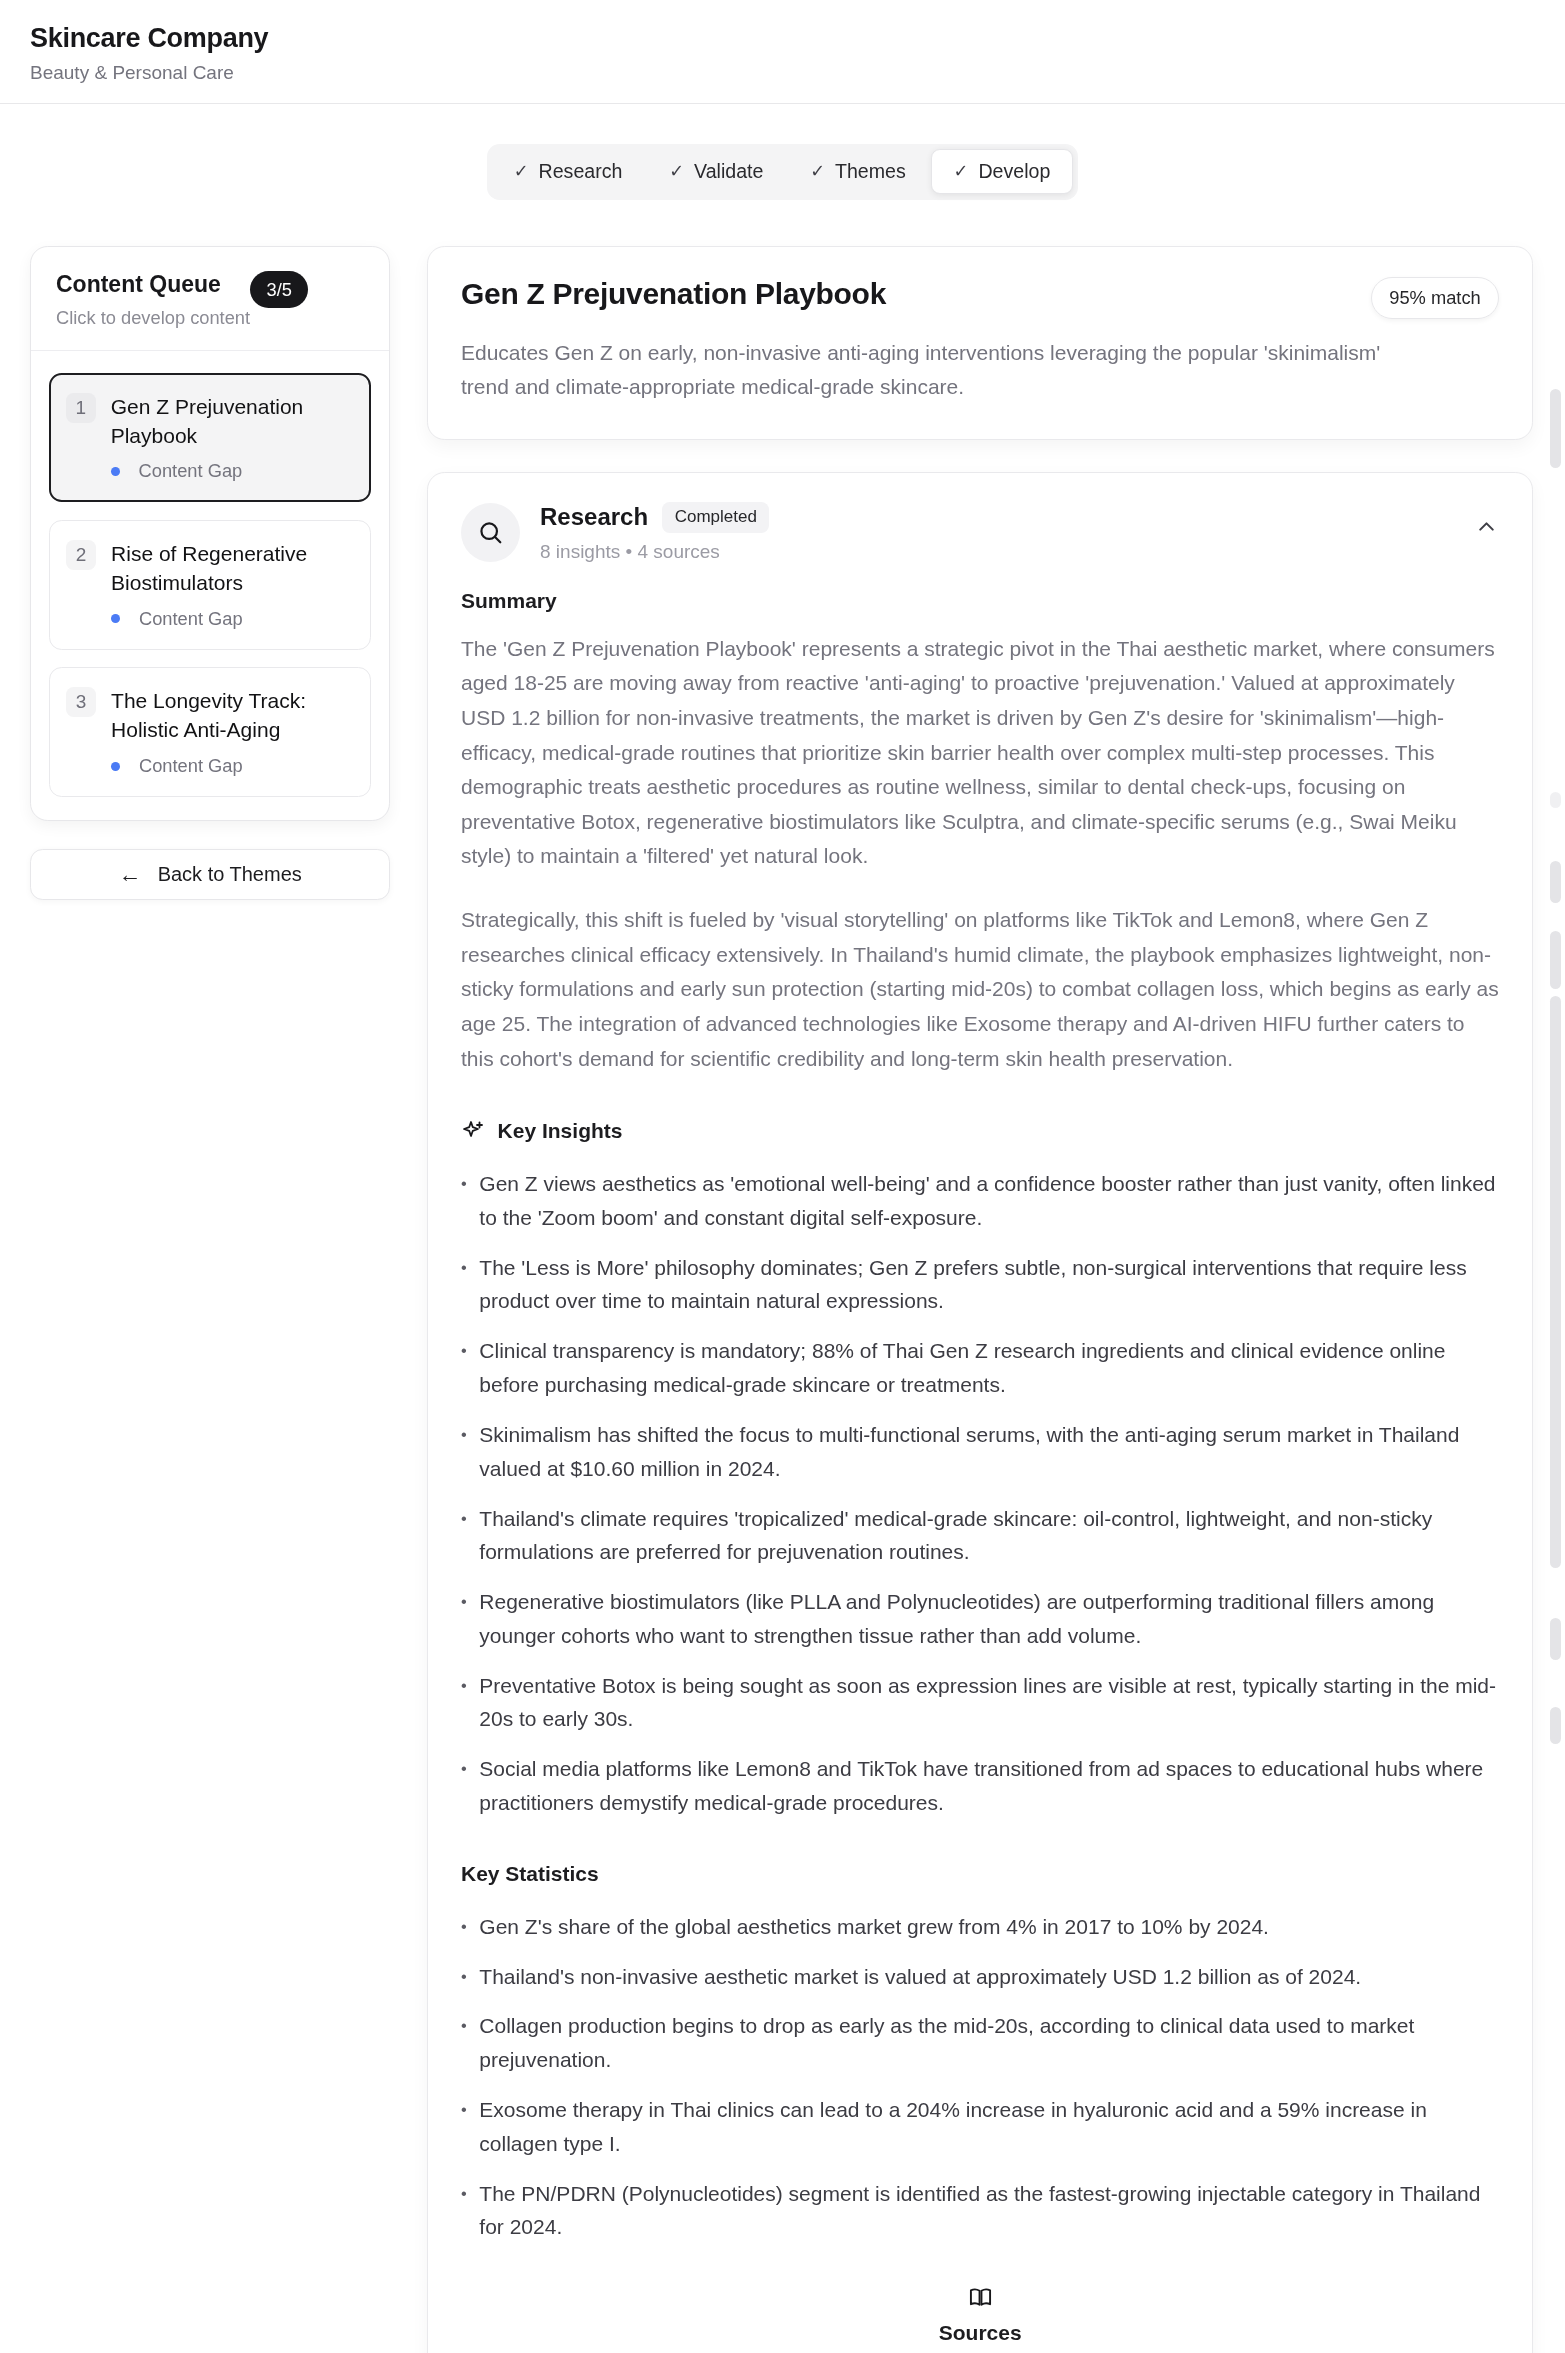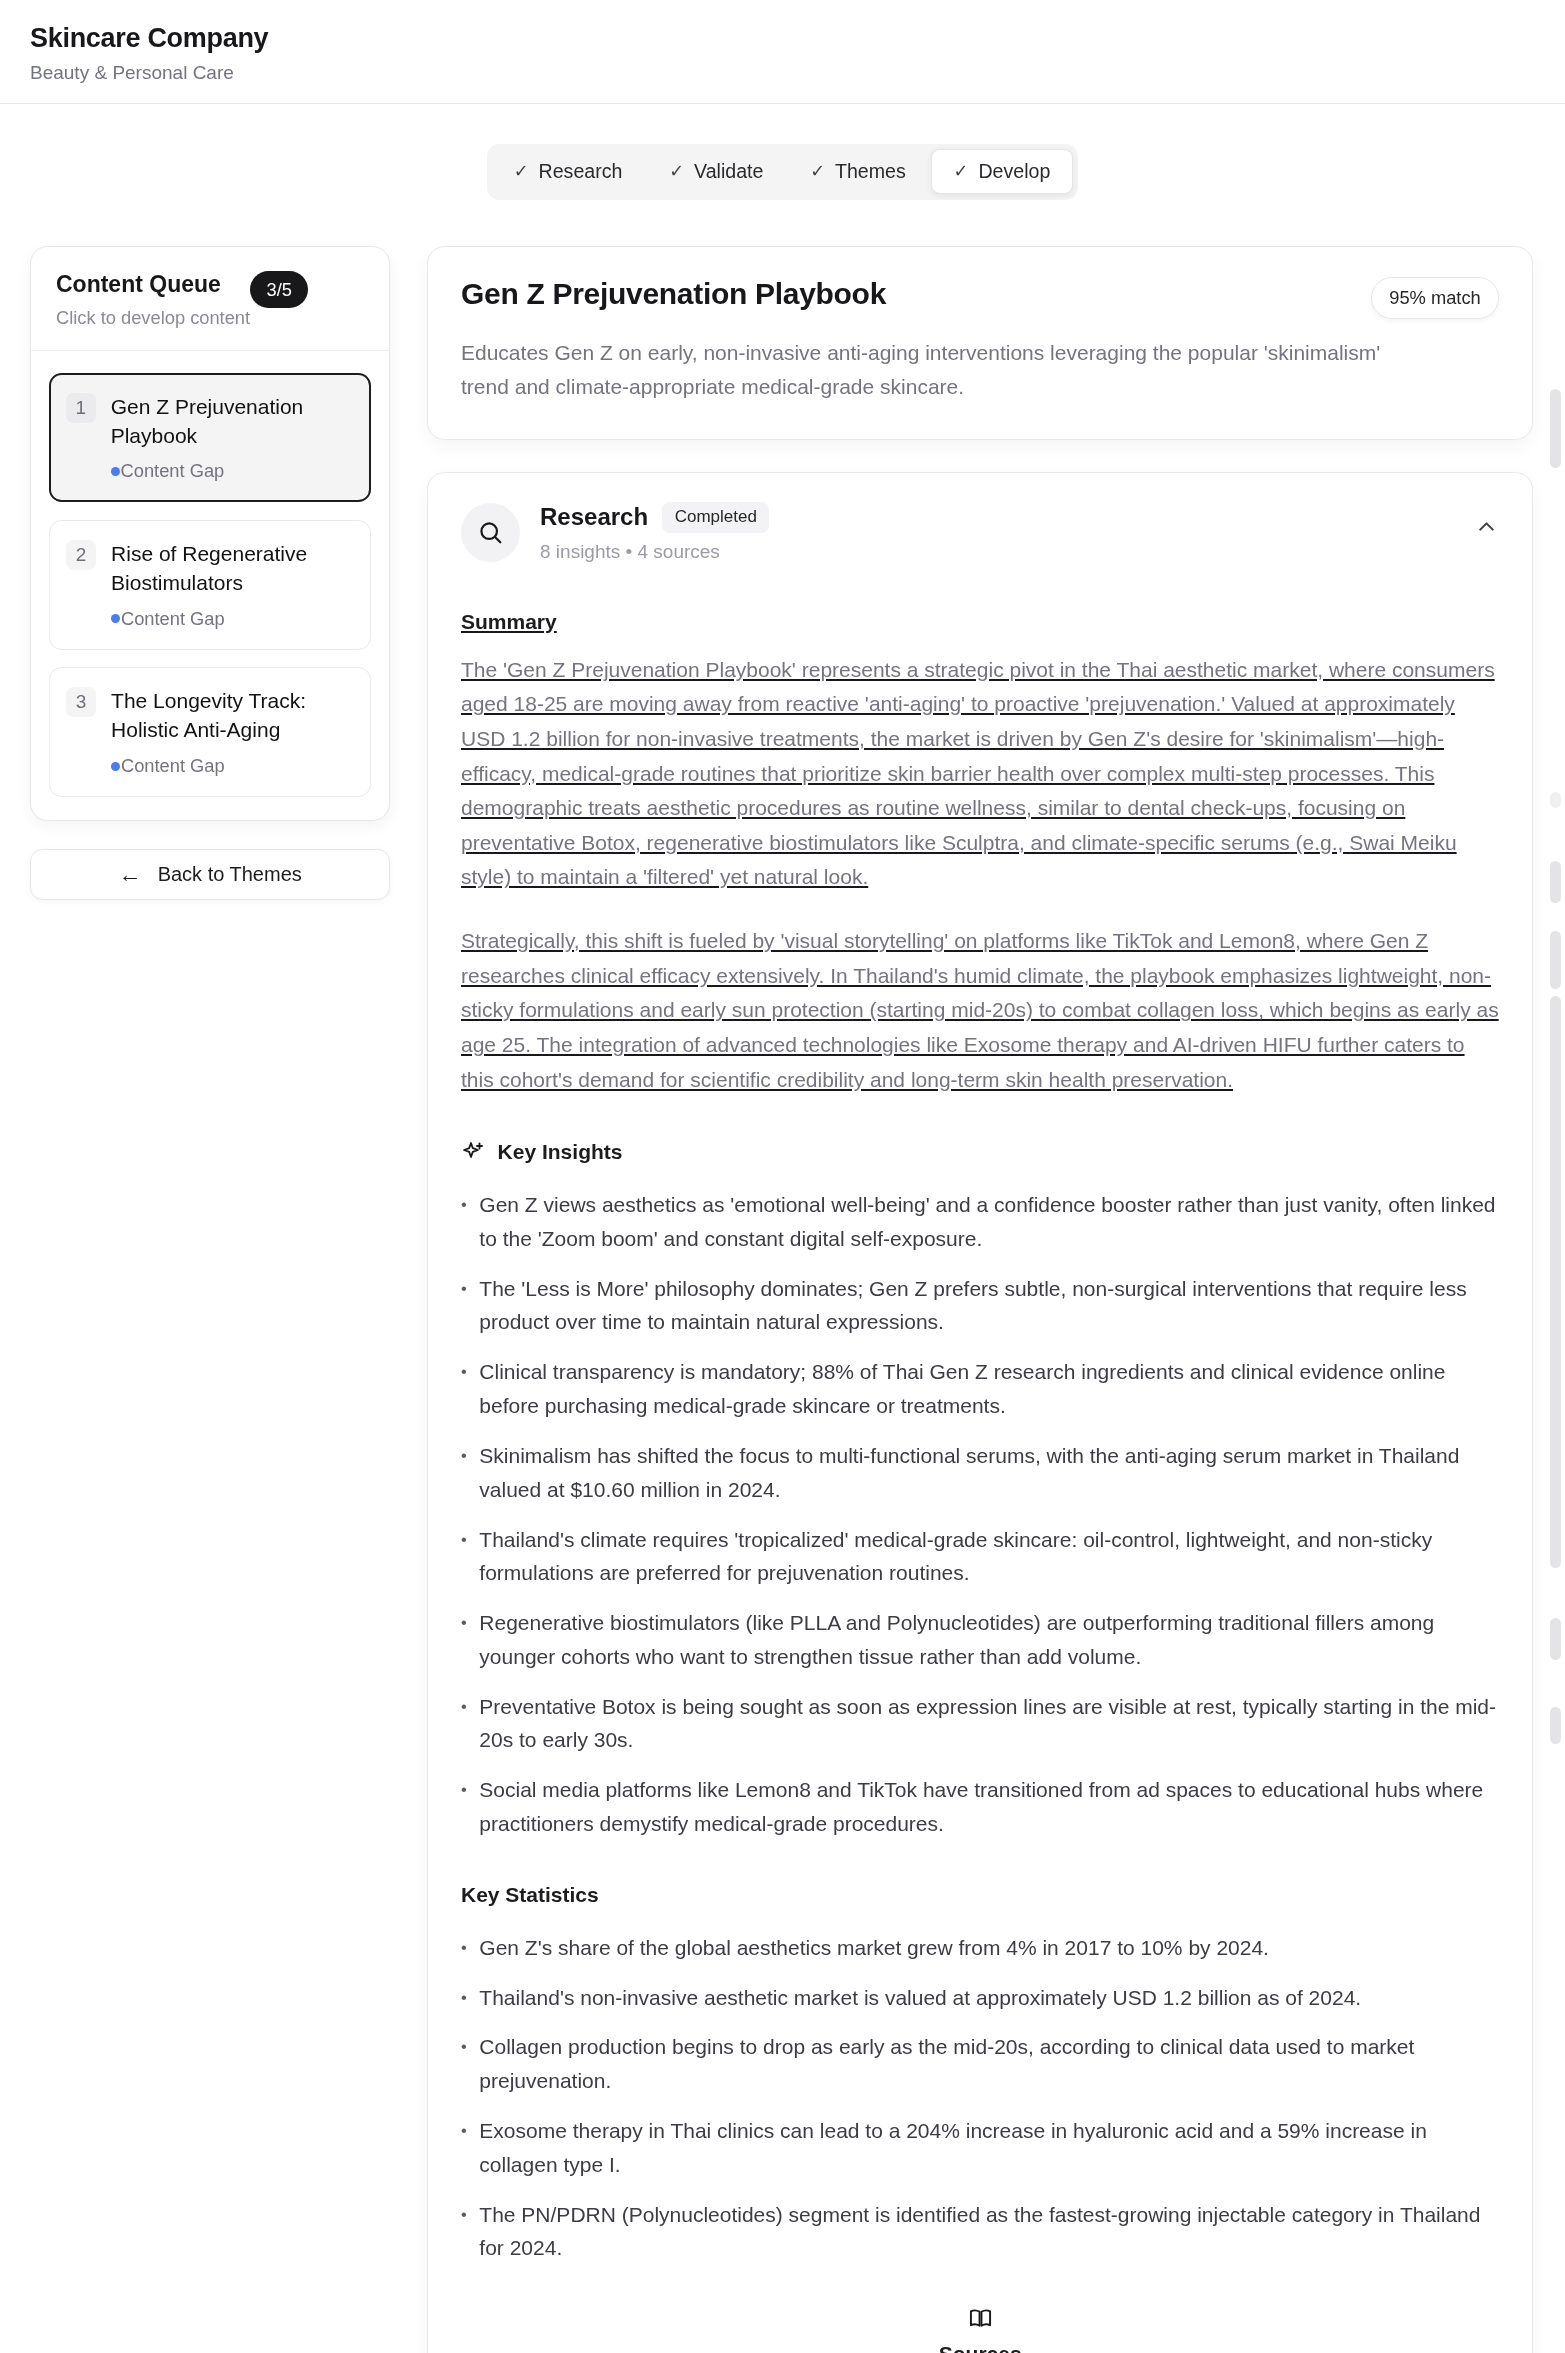--- a/index.html
+++ b/index.html
@@ -30,21 +30,21 @@
   .q-title { font-size:23px; font-weight:700; }
   .q-sub { font-size:18.3px; color:#8b8b94; margin-top:8.9px; }
   .q-badge { background:#18181b; color:#fff; font-size:18.3px; padding:7.6px 16.4px; border-radius:632px; }
   .q-items { padding:21.5px 17.7px 23px 17.7px; display:flex; flex-direction:column; gap:17.7px; }
   .q-item { display:flex; gap:15px; padding:19px 16.4px; border-radius:12.6px; background:#fff; border:1.3px solid #e9e9ec; cursor:pointer; }
   .q-item.active { background:#f4f4f5; border:2.5px solid #1d1d20; padding:17.7px 15px; }
   .q-num { flex:0 0 30px; height:30px; border-radius:7.6px; background:#f4f4f5; color:#6f6f79;
            display:flex; align-items:center; justify-content:center; font-size:19px; }
   .q-item.active .q-num { background:#ebebed; }
   .q-item-title { font-size:21px; font-weight:500; line-height:1.38; color:#121214; }
-  .q-tag { display:flex; align-items:center; gap:1px; margin-top:10px; }
+  .q-tag { display:flex; align-items:center; gap:19px; margin-top:10px; }
   .q-dot { width:8.9px; height:8.9px; border-radius:50%; background:#4b7bf5; }
   .q-tag-label { font-size:18.3px; color:#74747e; }
   .back-btn { margin-top:28px; width:100%; height:51px; background:#fff; border:1.3px solid #e7e7ea; border-radius:12.6px;
               display:flex; align-items:center; justify-content:center; gap:16.4px; font-size:20px; color:#1c1c1f;
               font-family:inherit; cursor:pointer; box-shadow:0 1.9px 6.3px rgba(0,0,0,.04); }
   .back-arrow { font-size:23px; }
 
   
   .card { background:#fff; border:1.3px solid #e9e9ec; border-radius:17.7px; box-shadow:0 6.3px 17.7px rgba(0,0,0,.045); }
   .topic-card { padding:30px 33px 35px 33px; }
@@ -60,21 +60,21 @@
   .r-icon-circle { width:59px; height:59px; border-radius:50%; background:#f2f2f4; display:flex; align-items:center; justify-content:center; }
   .r-icon-circle svg { width:26.6px; height:26.6px; color:#18181b; }
   .r-title-row { display:flex; align-items:center; gap:14px; }
   .r-title { font-size:24px; font-weight:700; }
   .status-badge { background:#f3f3f5; border-radius:7.6px; padding:5.7px 12.6px; font-size:17px; color:#27272a; }
   .r-meta { font-size:19px; color:#9b9ba4; margin-top:7.6px; }
   .r-collapse { margin-left:auto; align-self:flex-start; margin-top:12.6px; background:none; border:none; cursor:pointer; color:#3f3f46; }
   .r-collapse svg { width:25px; height:25px; }
 
   .sec-h { font-size:21px; font-weight:600; color:#1d1d20; }
-  .summary-sec { margin-top:47px;text-decoration:underline; }
+  .summary-sec { margin-top:26px; }
   .summary-sec p { font-size:21px; color:#74747e; line-height:1.65; margin-top:19px; }
   .summary-sec p + p { margin-top:29px; }
 
   .insights-h { display:flex; align-items:center; gap:12.6px; margin-top:43px; margin-bottom:24px; }
   .insights-h svg { width:24px; height:24px; color:#18181b; }
   .b-item { display:flex; gap:12.6px; font-size:21px; color:#3c3c43; line-height:1.6; margin-bottom:16.4px; }
   .b-dot { color:#5b5b63; flex:0 0 auto; font-size:16.4px; line-height:2; }
 
   .stats-h { margin-top:42px; margin-bottom:24px; }
 

